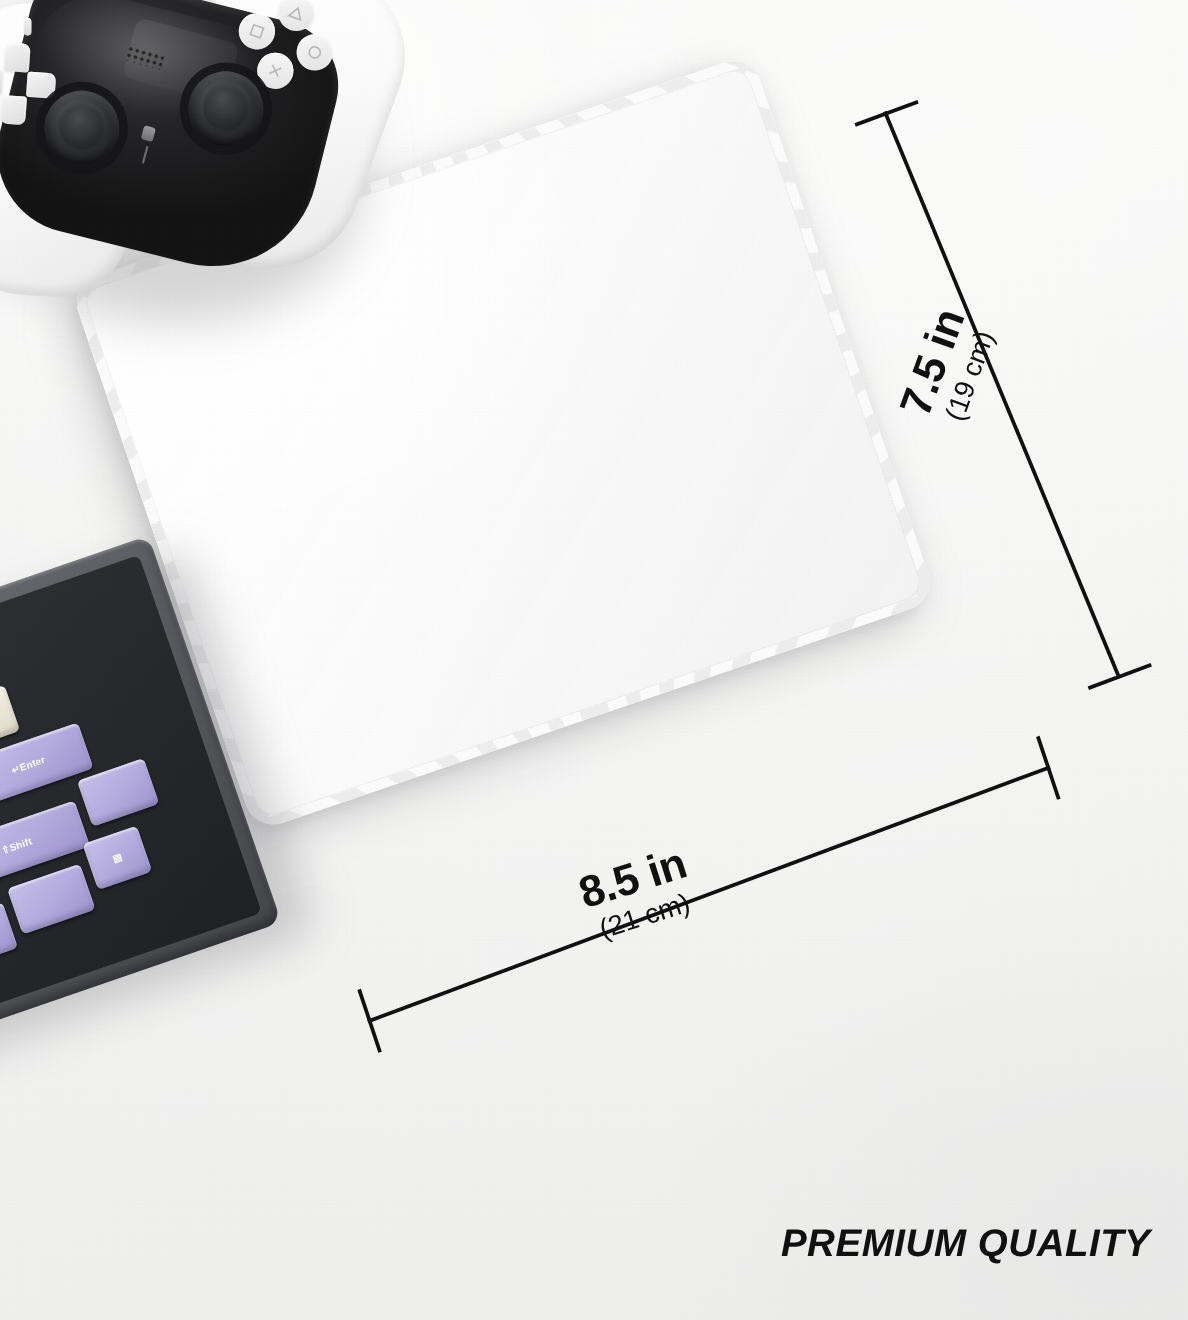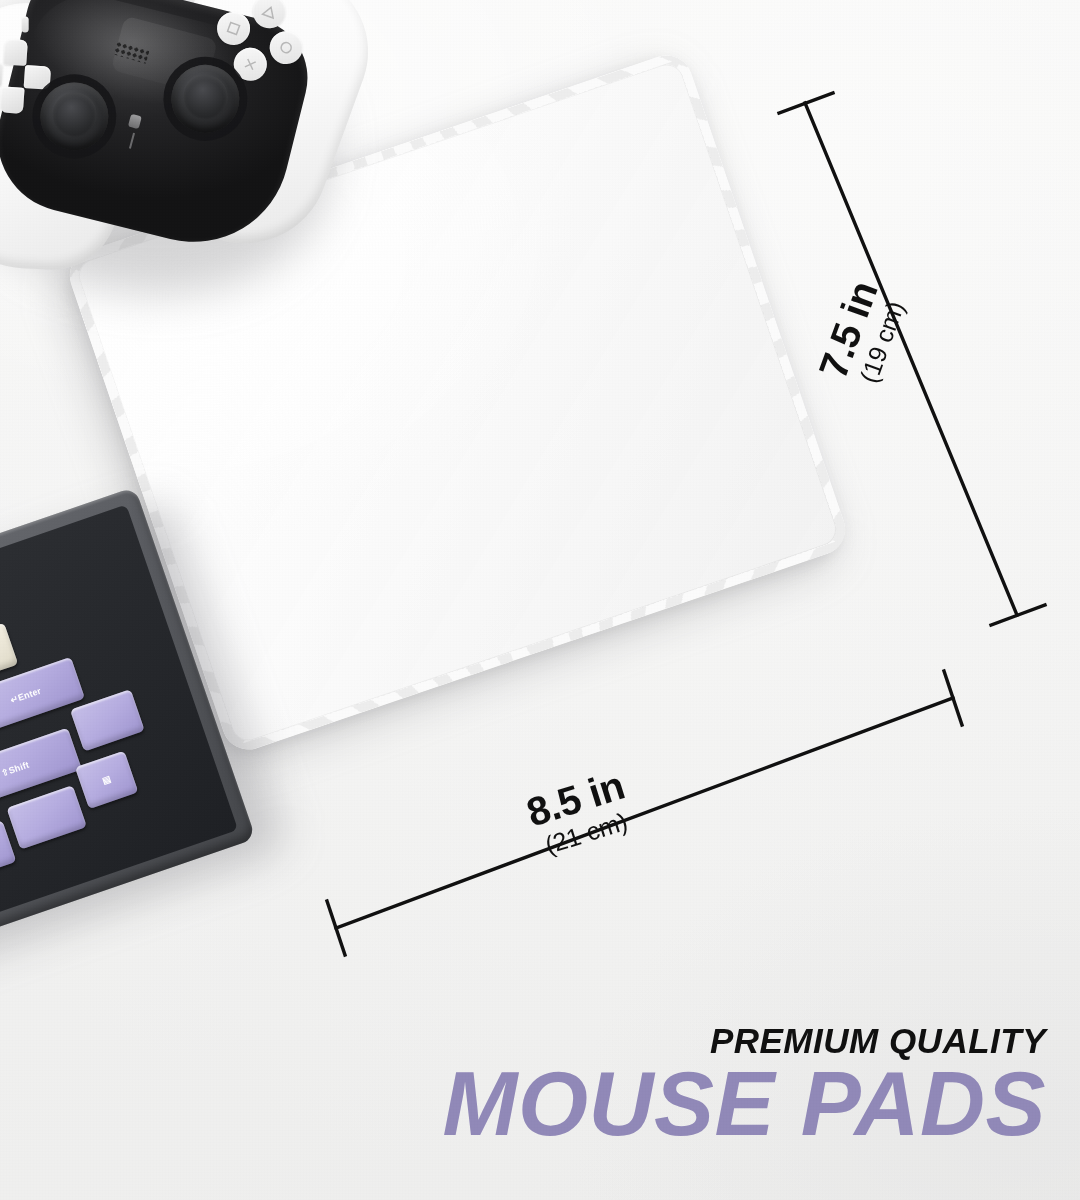--- a/index.html
+++ b/index.html
@@ -511,17 +511,16 @@
     </div>
 
     <div class="dim-label" id="label-width">
       <div class="dim-main">8.5 in</div>
       <div class="dim-sub">(21 cm)</div>
     </div>
   </div>
 
   <div class="headline">
     <div class="hl-top" style="color: rgb(17, 17, 17);">PREMIUM QUALITY</div>
-    <div class="hl-bottom" style="color: rgb(145, 137, 184);">MOUSE PADS</div>
   </div>
 
   <div class="desk-grain"></div>
 </div>
 
 </body></html>

